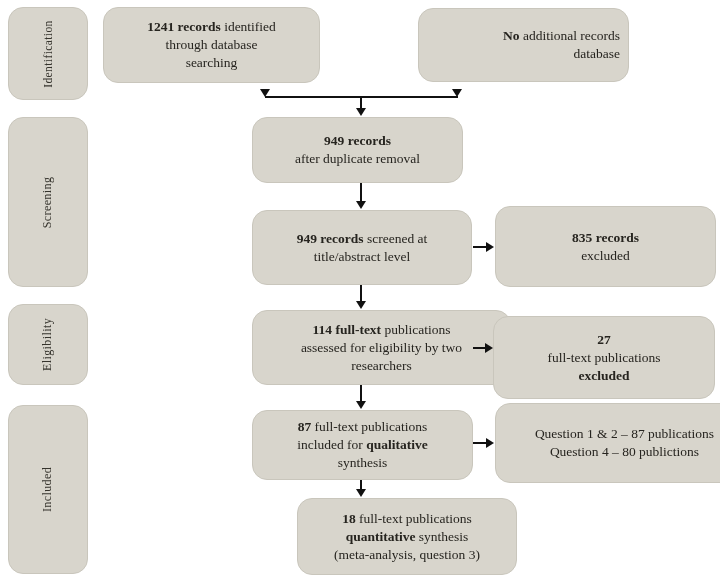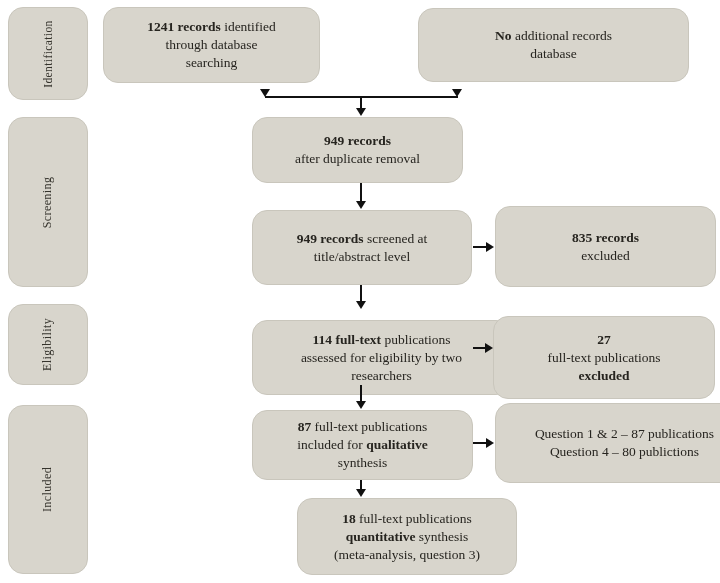--- a/index.html
+++ b/index.html
@@ -77,21 +77,21 @@
   </div>
   <div class="stage" style="top:405px;height:169px;">
     <span class="stage-label">Included</span>
   </div>
 
   <div class="node" style="left:103px;top:7px;width:217px;height:76px;">
     <div><span class="seg-b">1241 records</span><span> identified</span></div>
     <div><span>through database</span></div>
     <div><span>searching</span></div>
   </div>
-  <div class="node" style="left:418px;top:8px;width:271px;height:74px;">
+  <div class="node" style="left:418px;top:8px;width:211px;height:74px;align-items:flex-end;">
     <div><span class="seg-b">No</span><span> additional records</span></div>
     <div><span>database</span></div>
   </div>
 
   <div class="ah-d" style="left:260px;top:89px;"></div>
   <div class="ah-d" style="left:452px;top:89px;"></div>
   <div class="hline" style="left:265px;top:96px;width:193px;height:2px;"></div>
   <div class="vline" style="left:360px;top:97px;width:2px;height:12px;"></div>
   <div class="ah-d" style="left:356px;top:108px;"></div>
 
@@ -112,21 +112,21 @@
   <div class="ah-r" style="left:486px;top:242px;"></div>
 
   <div class="node" style="left:495px;top:206px;width:221px;height:81px;">
     <div><span class="seg-b">835 records</span></div>
     <div><span>excluded</span></div>
   </div>
 
   <div class="vline" style="left:360px;top:285px;width:2px;height:17px;"></div>
   <div class="ah-d" style="left:356px;top:301px;"></div>
 
-  <div class="node" style="left:252px;top:320px;width:259px;height:75px;justify-content:center;">
+  <div class="node" style="left:252px;top:310px;width:259px;height:75px;justify-content:center;">
     <div><span class="seg-b">114 full-text</span><span> publications</span></div>
     <div><span>assessed for eligibility by two</span></div>
     <div><span>researchers</span></div>
   </div>
 
   <div class="hline" style="left:473px;top:347px;width:13px;height:2px;"></div>
   <div class="ah-r" style="left:485px;top:343px;"></div>
 
   <div class="node" style="left:493px;top:316px;width:222px;height:83px;">
     <div><span class="seg-b">27</span></div>

